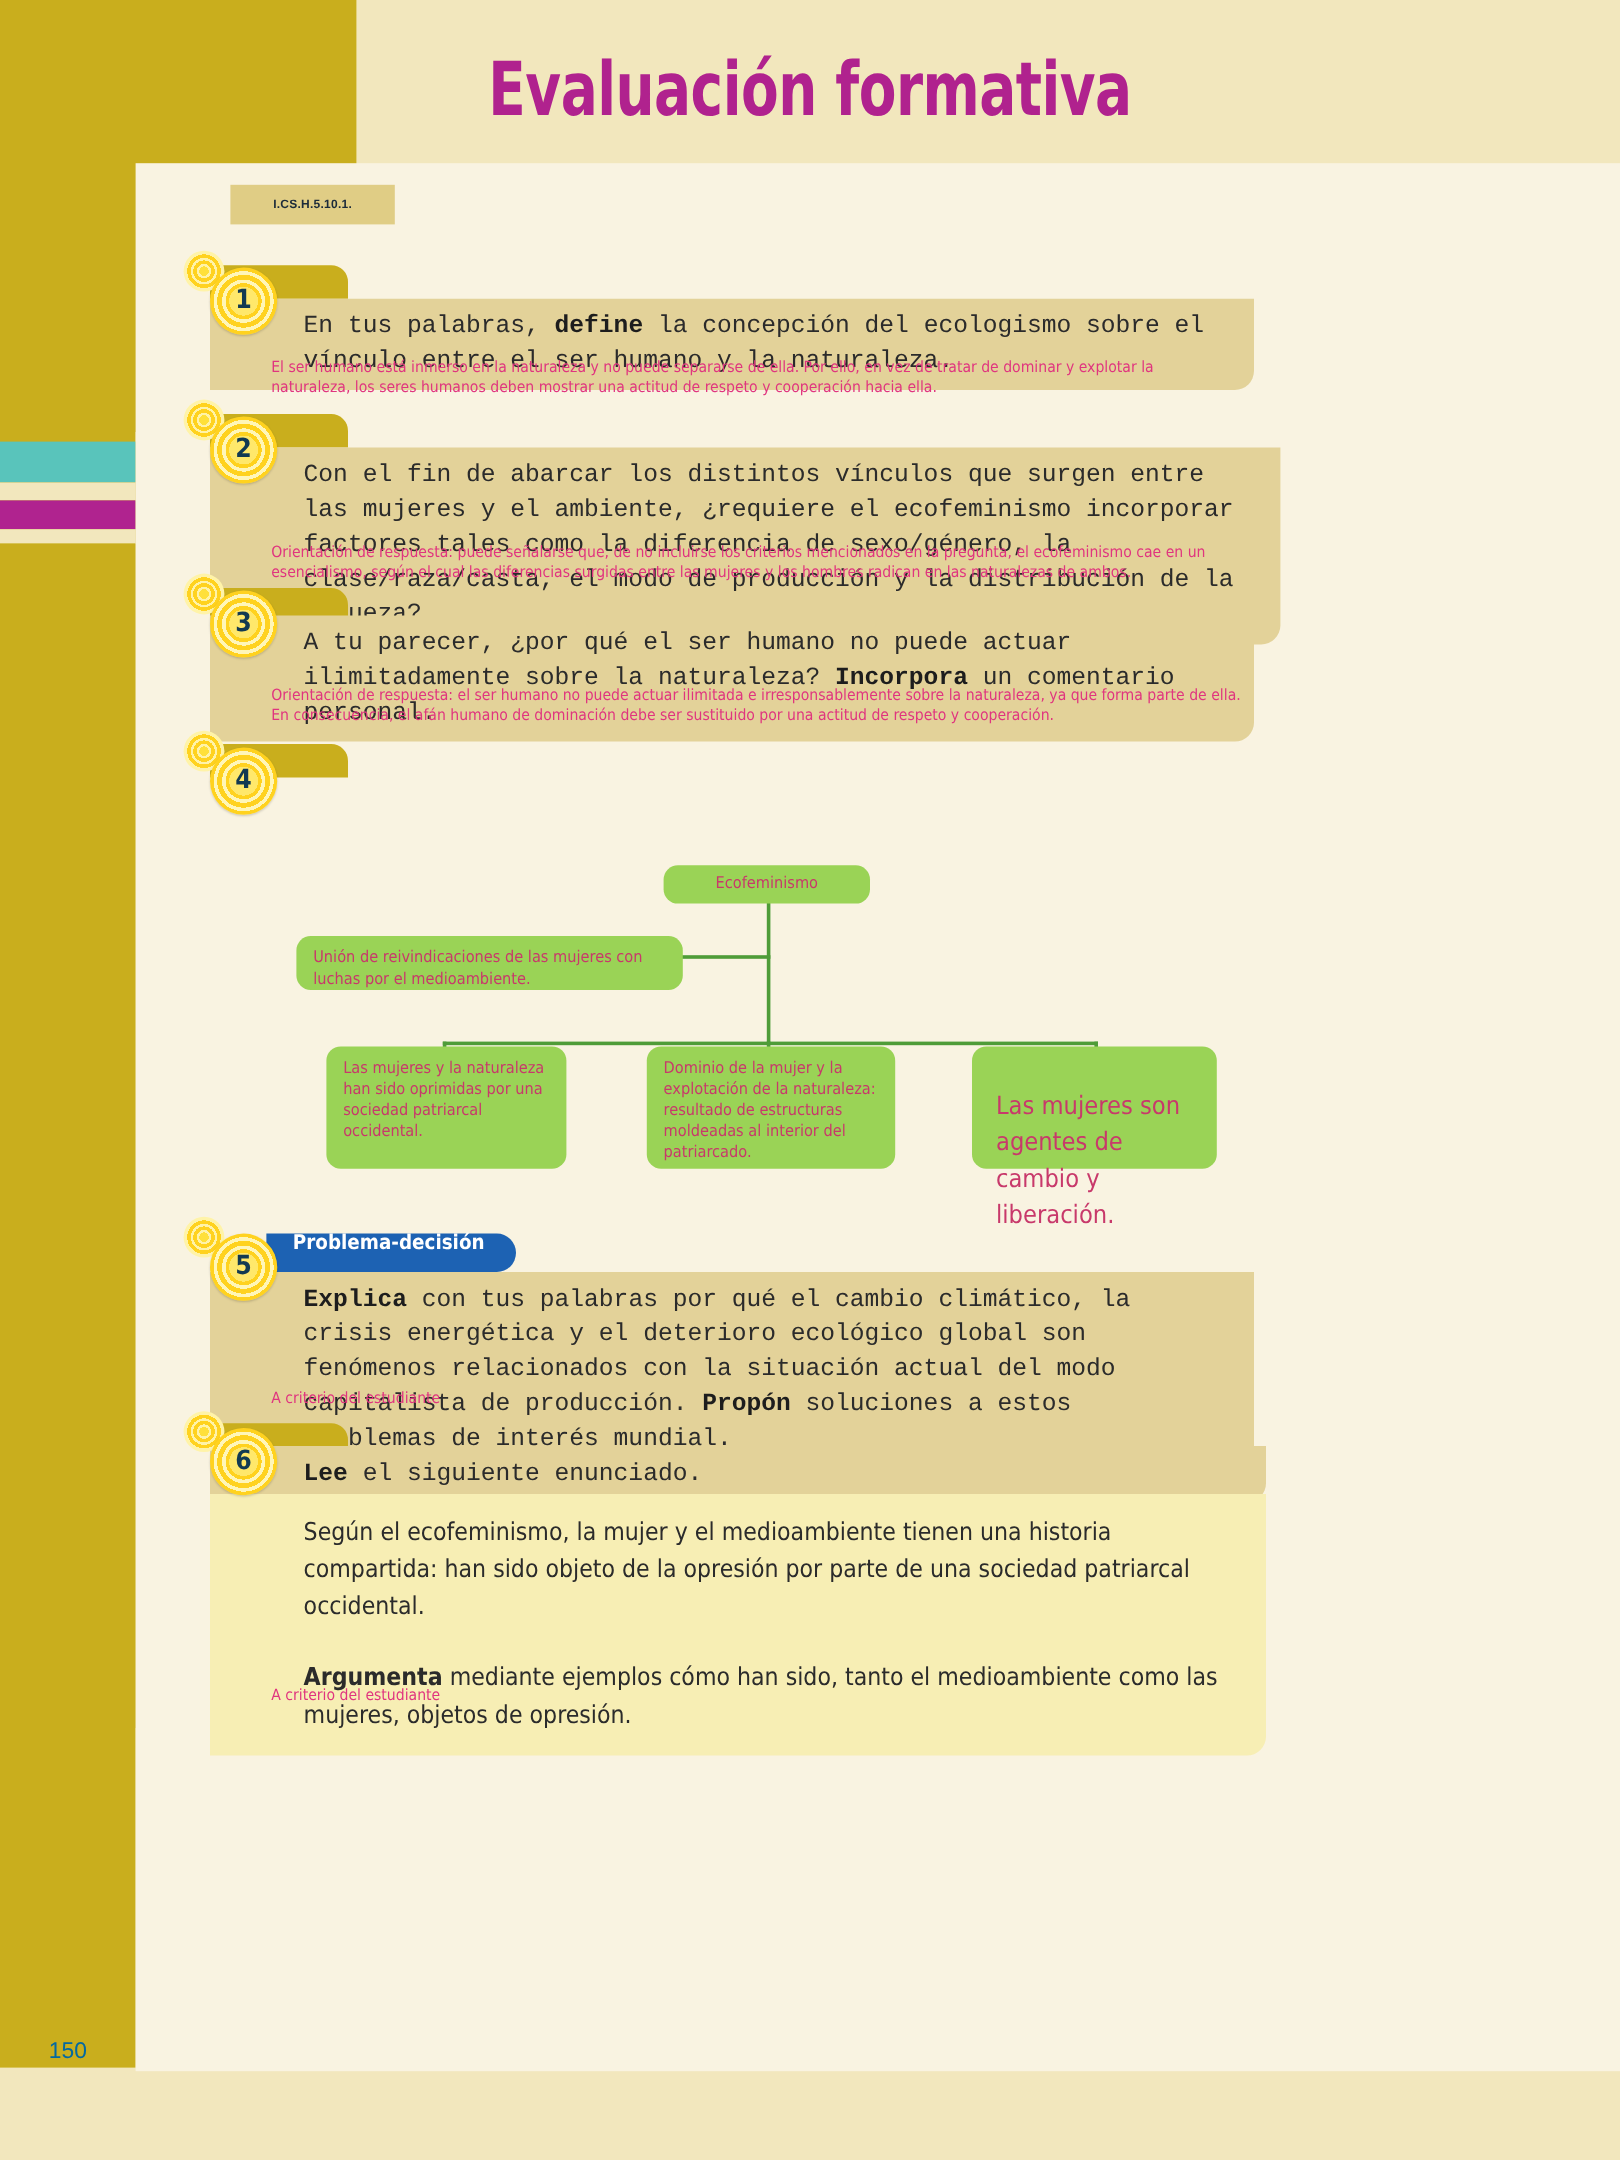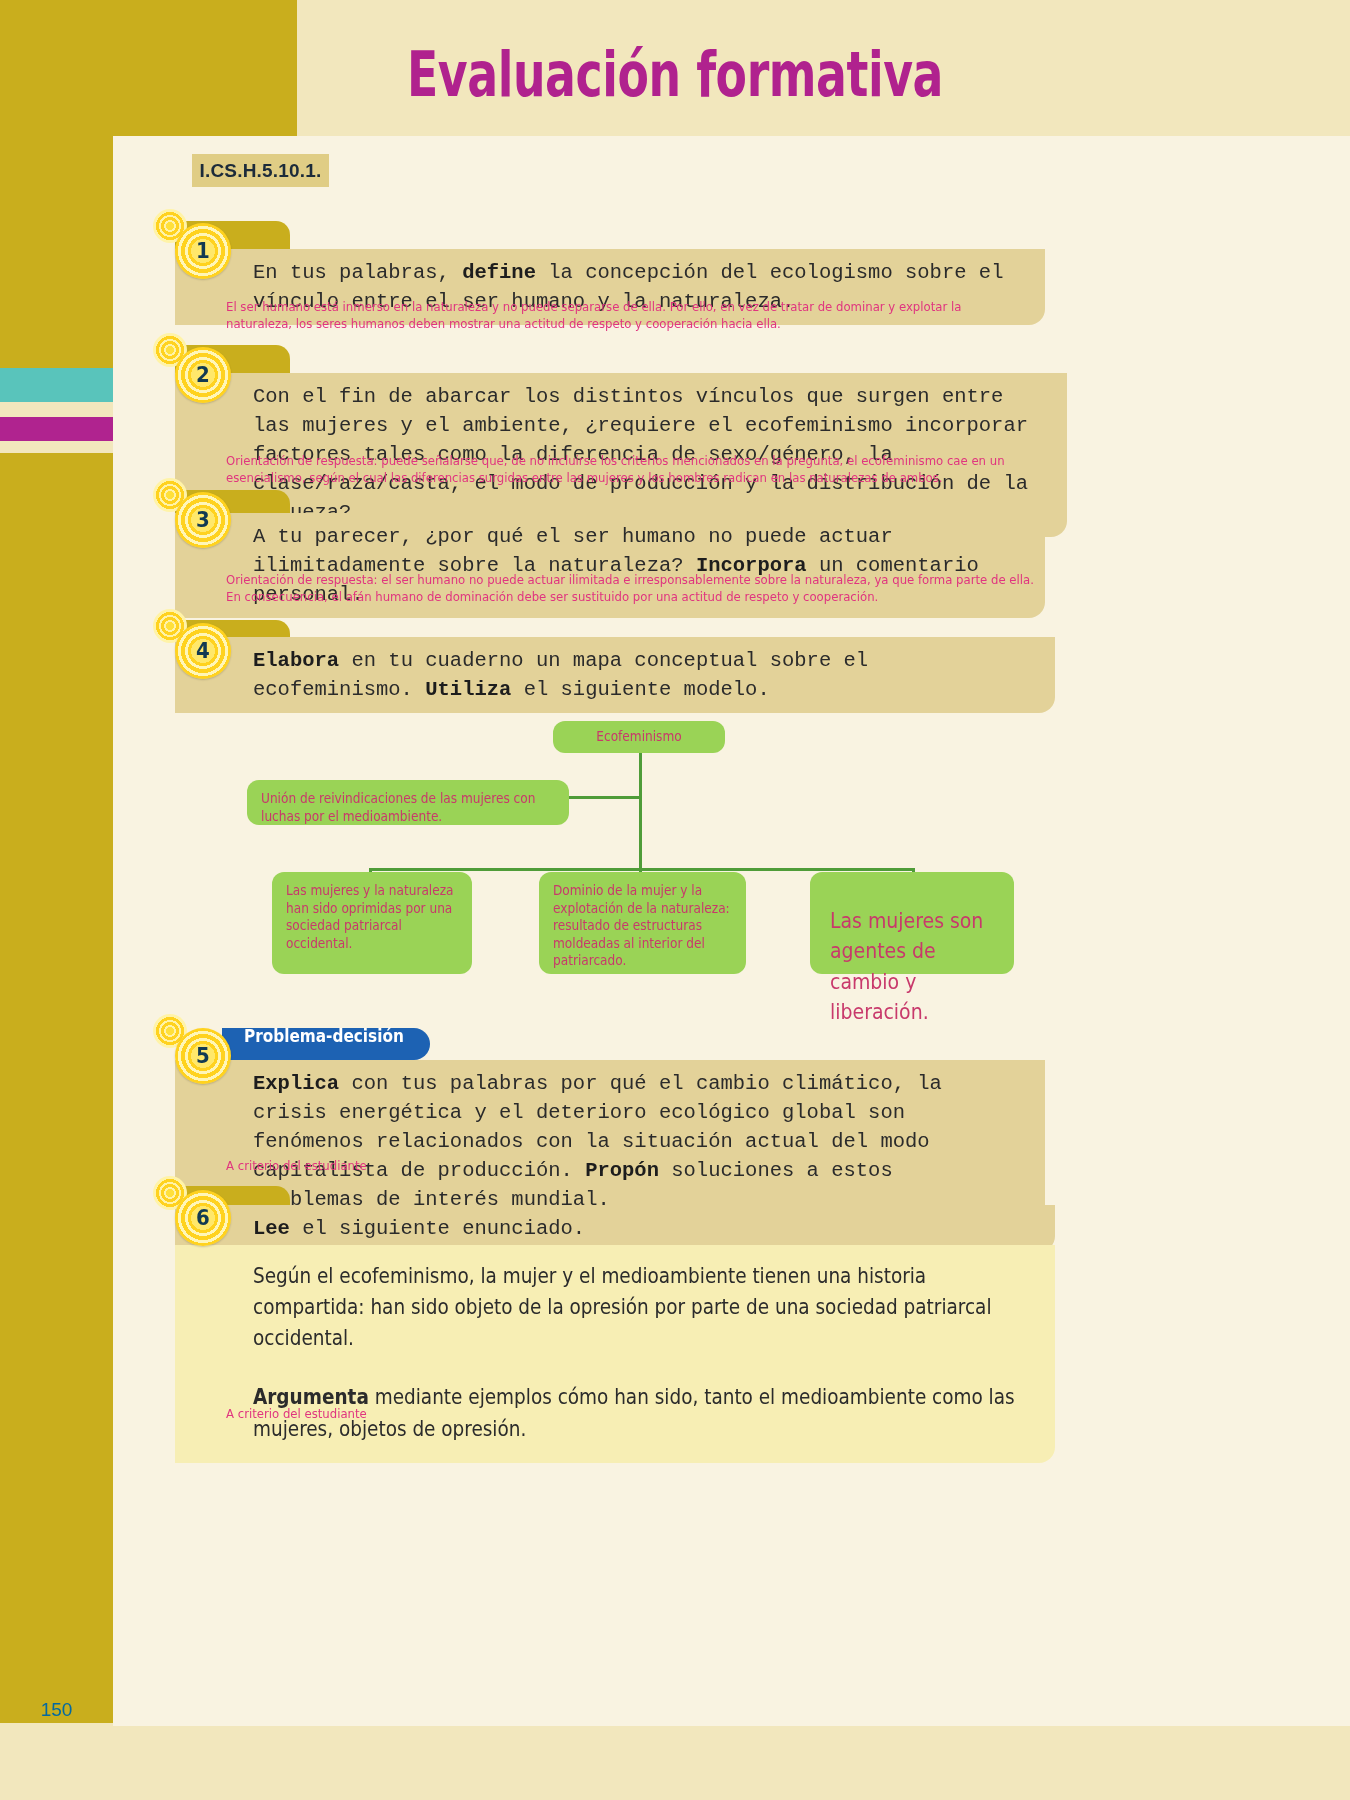--- a/index.html
+++ b/index.html
@@ -84,21 +84,21 @@
     transform: scaleX(0.82);
     transform-origin: center;
   }
   
   .code-badge {
     position: absolute;
     left: 192px; top: 154px;
     width: 137px; height: 33px;
     background: #e0cd85;
     display: flex; align-items: center; justify-content: center;
-    font-size: 19px;
+    font-size: 10px;
     font-weight: bold;
     color: #1c2b3a;
     letter-spacing: 0.2px;
   }
   .q-tab {
     position: absolute;
     left: 175px;
     width: 115px; height: 28px;
     background: #c9ae1d;
     border-top-right-radius: 14px;
@@ -269,23 +269,20 @@
   </div>
   <div class="medallion" style="left:175px; top:492px;">
     <div class="ring-sm"></div>
     <div class="ring-lg">
       <span class="num">3</span>
     </div>
   </div>
   <div class="answer" style="left:226px; top:571px; width:812px;">Orientación de respuesta: el ser humano no puede actuar ilimitada e irresponsablemente sobre la naturaleza, ya que forma parte de ella. En consecuencia, el afán humano de dominación debe ser sustituido por una actitud de respeto y cooperación.</div>
 
   <div class="q-tab" style="top:620px;"></div>
-  <div class="q-body" style="left:175px; top:637px; width:880px;">
-    <span><b>Elabora</b> en tu cuaderno un mapa conceptual sobre el ecofeminismo. <b>Utiliza</b> el siguiente modelo.</span>
-  </div>
   <div class="medallion" style="left:175px; top:623px;">
     <div class="ring-sm"></div>
     <div class="ring-lg">
       <span class="num">4</span>
     </div>
   </div>
 
   <div class="map">
 
     <div class="conn" style="left:639px; top:752px; width:3px; height:118px;"></div>

